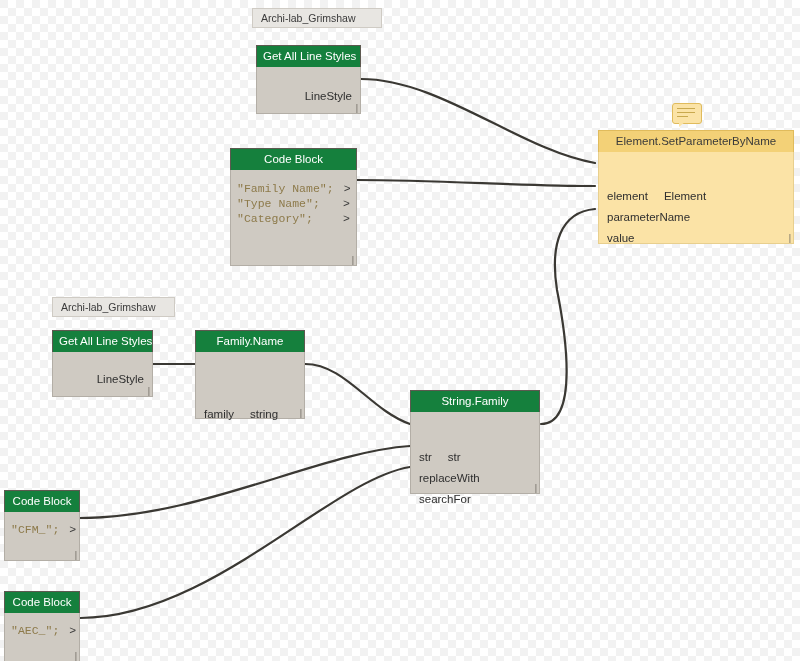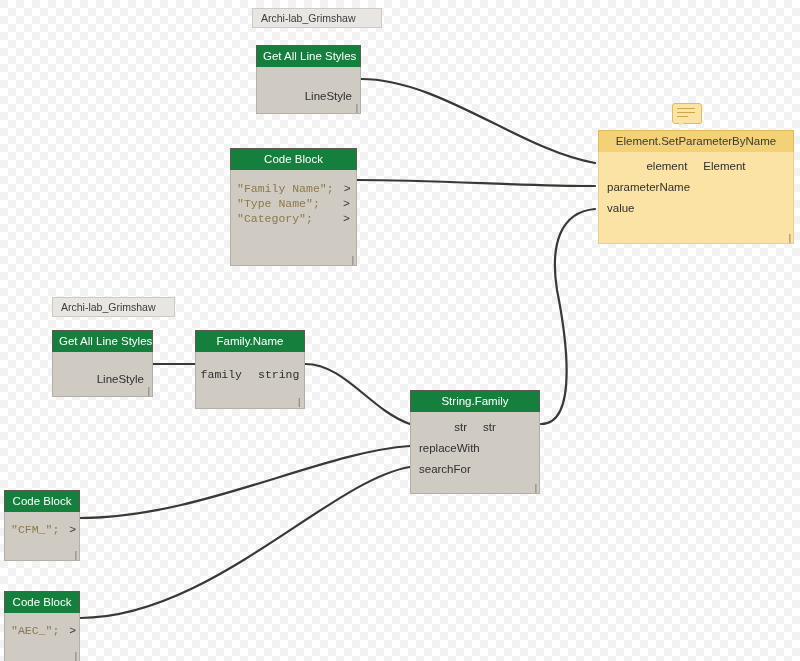--- a/index.html
+++ b/index.html
@@ -22,21 +22,21 @@
   }
   .node .body{
     background:#cfcac2;border:1px solid #b3aea6;border-top:none;
     position:relative;min-height:30px;
   }
   .node.yellow .title{background:#f3d177;color:#3a3a3a;border-color:#e0bb5c;}
   .node.yellow .body{background:#fbe3a6;border-color:#e8cf8e;}
 
   .port{font-size:11.5px;color:#2f2f2f;padding:3px 8px;white-space:nowrap;line-height:15px;}
   .port.right{text-align:right;}
-  .row{display:flex;justify-content:center;align-items:center;}
+  .row{display:flex;justify-content:flex-start;align-items:center;margin-top:30px;}
   .corner{
     position:absolute;right:2px;bottom:0px;font-size:9px;color:#6e6a62;line-height:9px;
   }
 
   .cblock .body{background:#cfcac2;}
   .cb-line{
     font-family:"Liberation Mono", monospace;font-size:11.5px;color:#8d7a4a;
     padding:1px 6px;white-space:pre;
   }
   .cb-row{display:flex;justify-content:space-between;align-items:flex-start;}
@@ -138,21 +138,21 @@
 <div class="node" id="n-gals-bot" style="left:52px;top:330px;width:101px;">
   <div class="title">Get All Line Styles</div>
   <div class="body" style="height:44px;">
     <div class="port right" style="padding-top:20px;">LineStyle</div>
     <div class="corner">|</div>
   </div>
 </div>
 
 <div class="node" id="n-famname" style="left:195px;top:330px;width:110px;">
   <div class="title">Family.Name</div>
-  <div class="body" style="height:44px;padding-top:12px;font-family:Liberation Mono, monospace;">
+  <div class="body" style="height:44px;padding-top:22px;">
     <div class="row">
       <div class="port">family</div>
       <div class="port right">string</div>
     </div>
     <div class="corner">|</div>
   </div>
 </div>
 
 <div class="node" id="n-strrep" style="left:410px;top:390px;width:130px;">
   <div class="title">String.Family</div>

